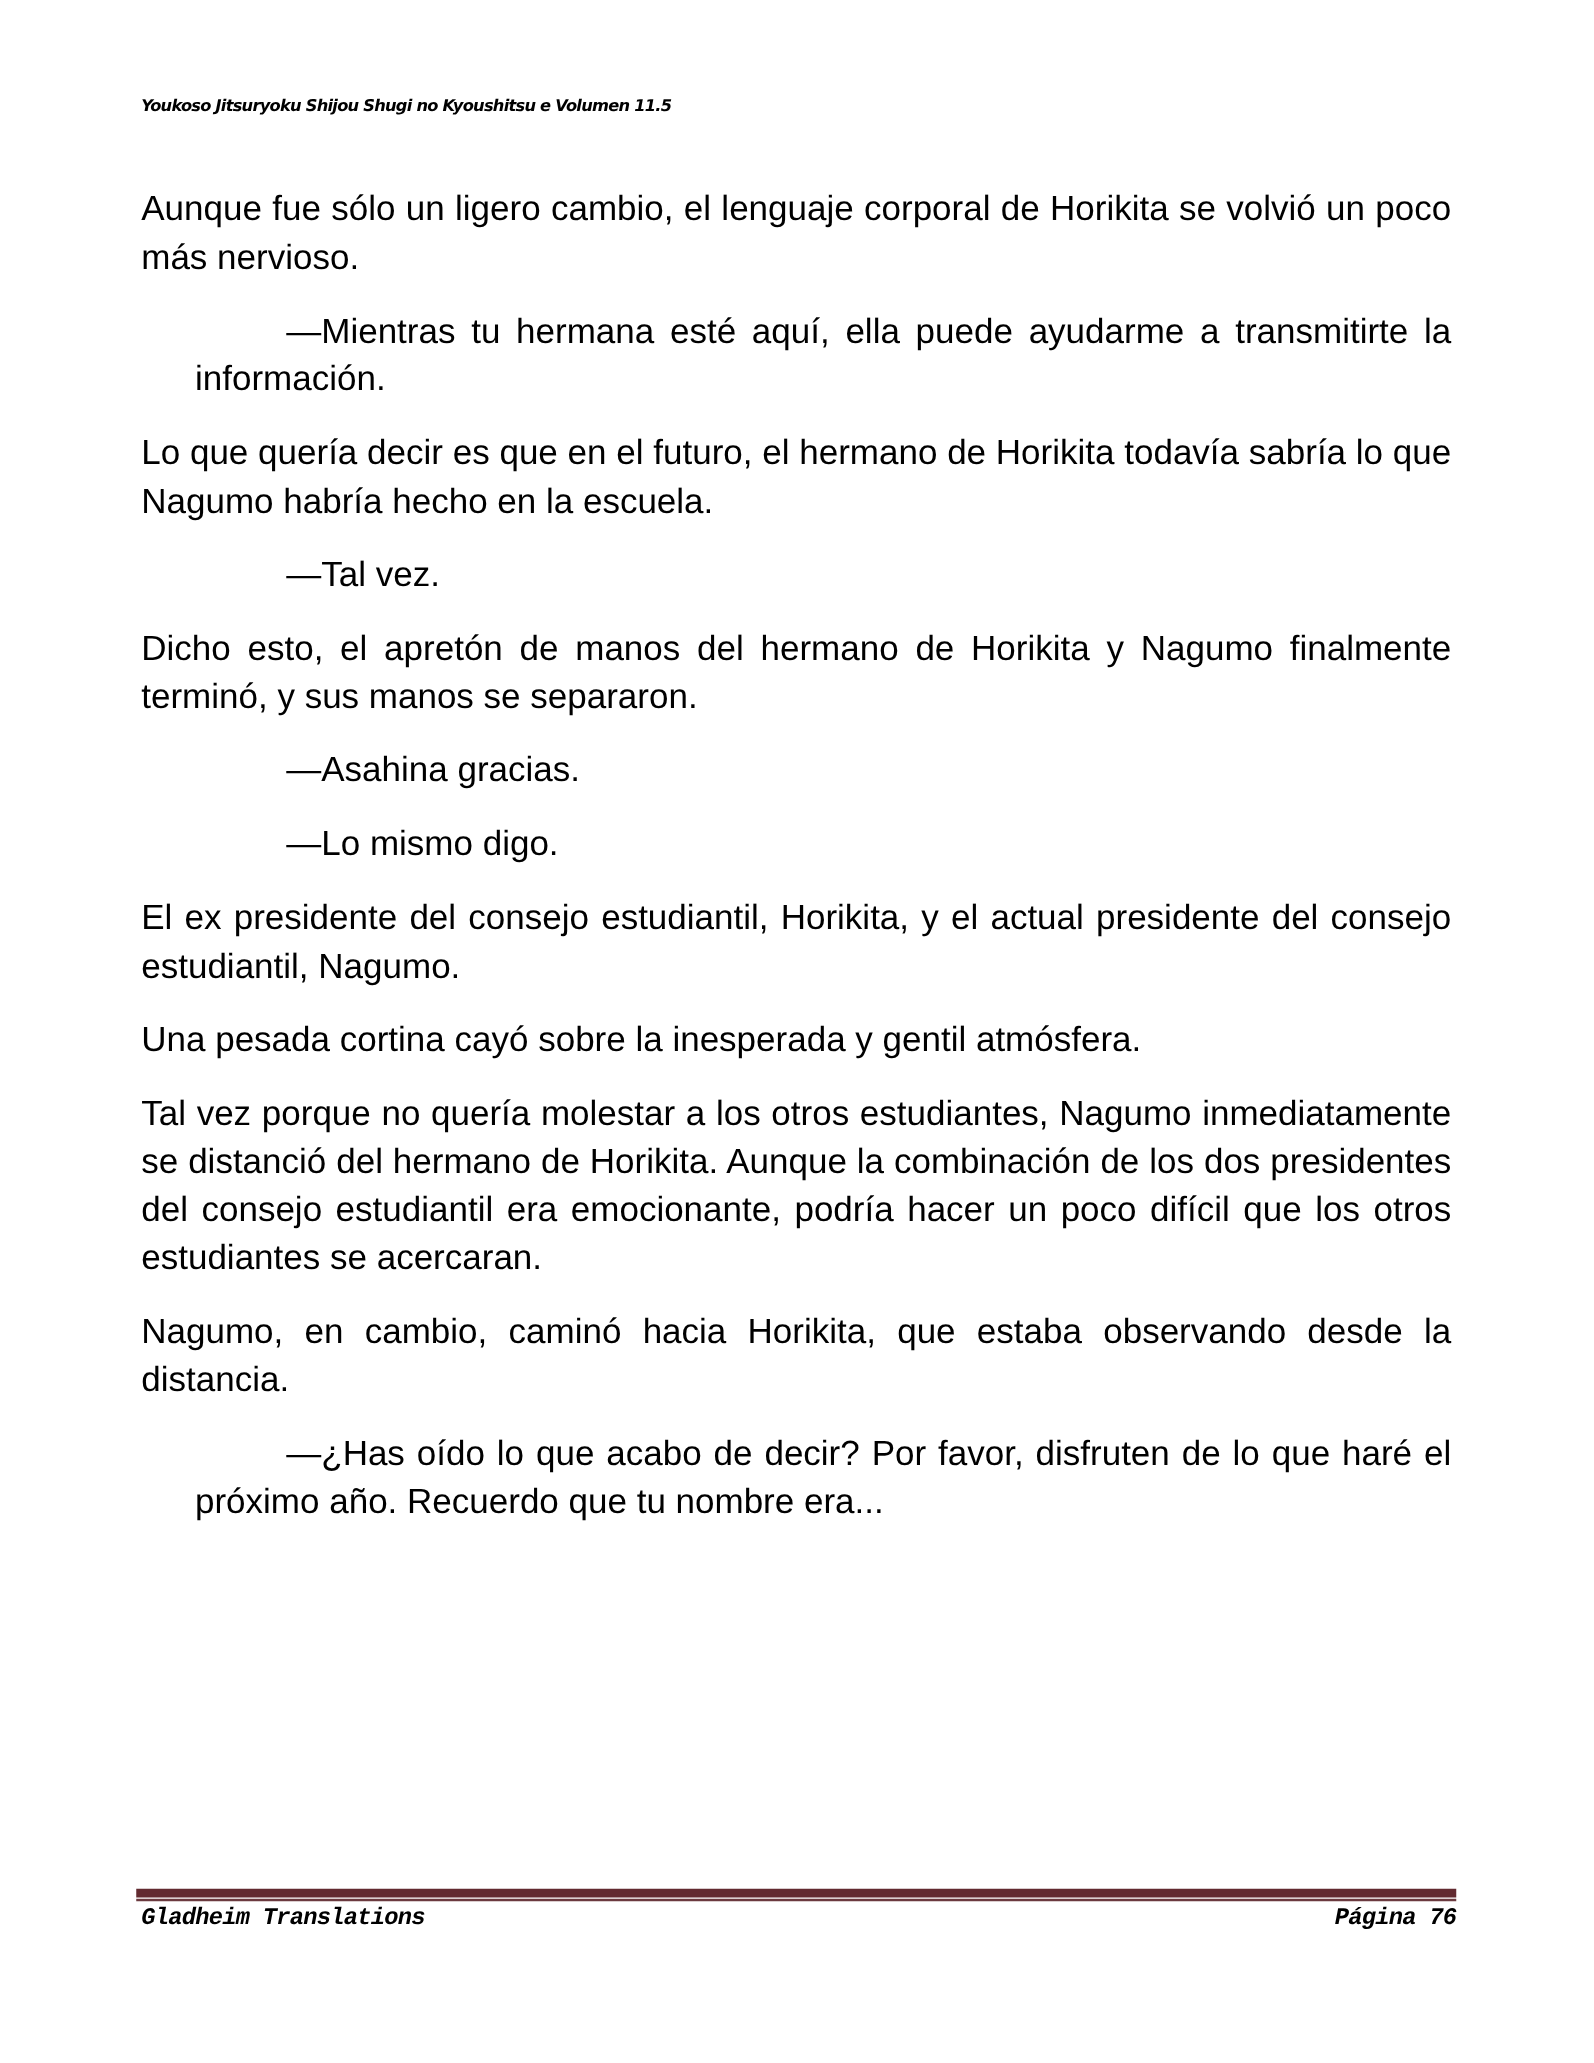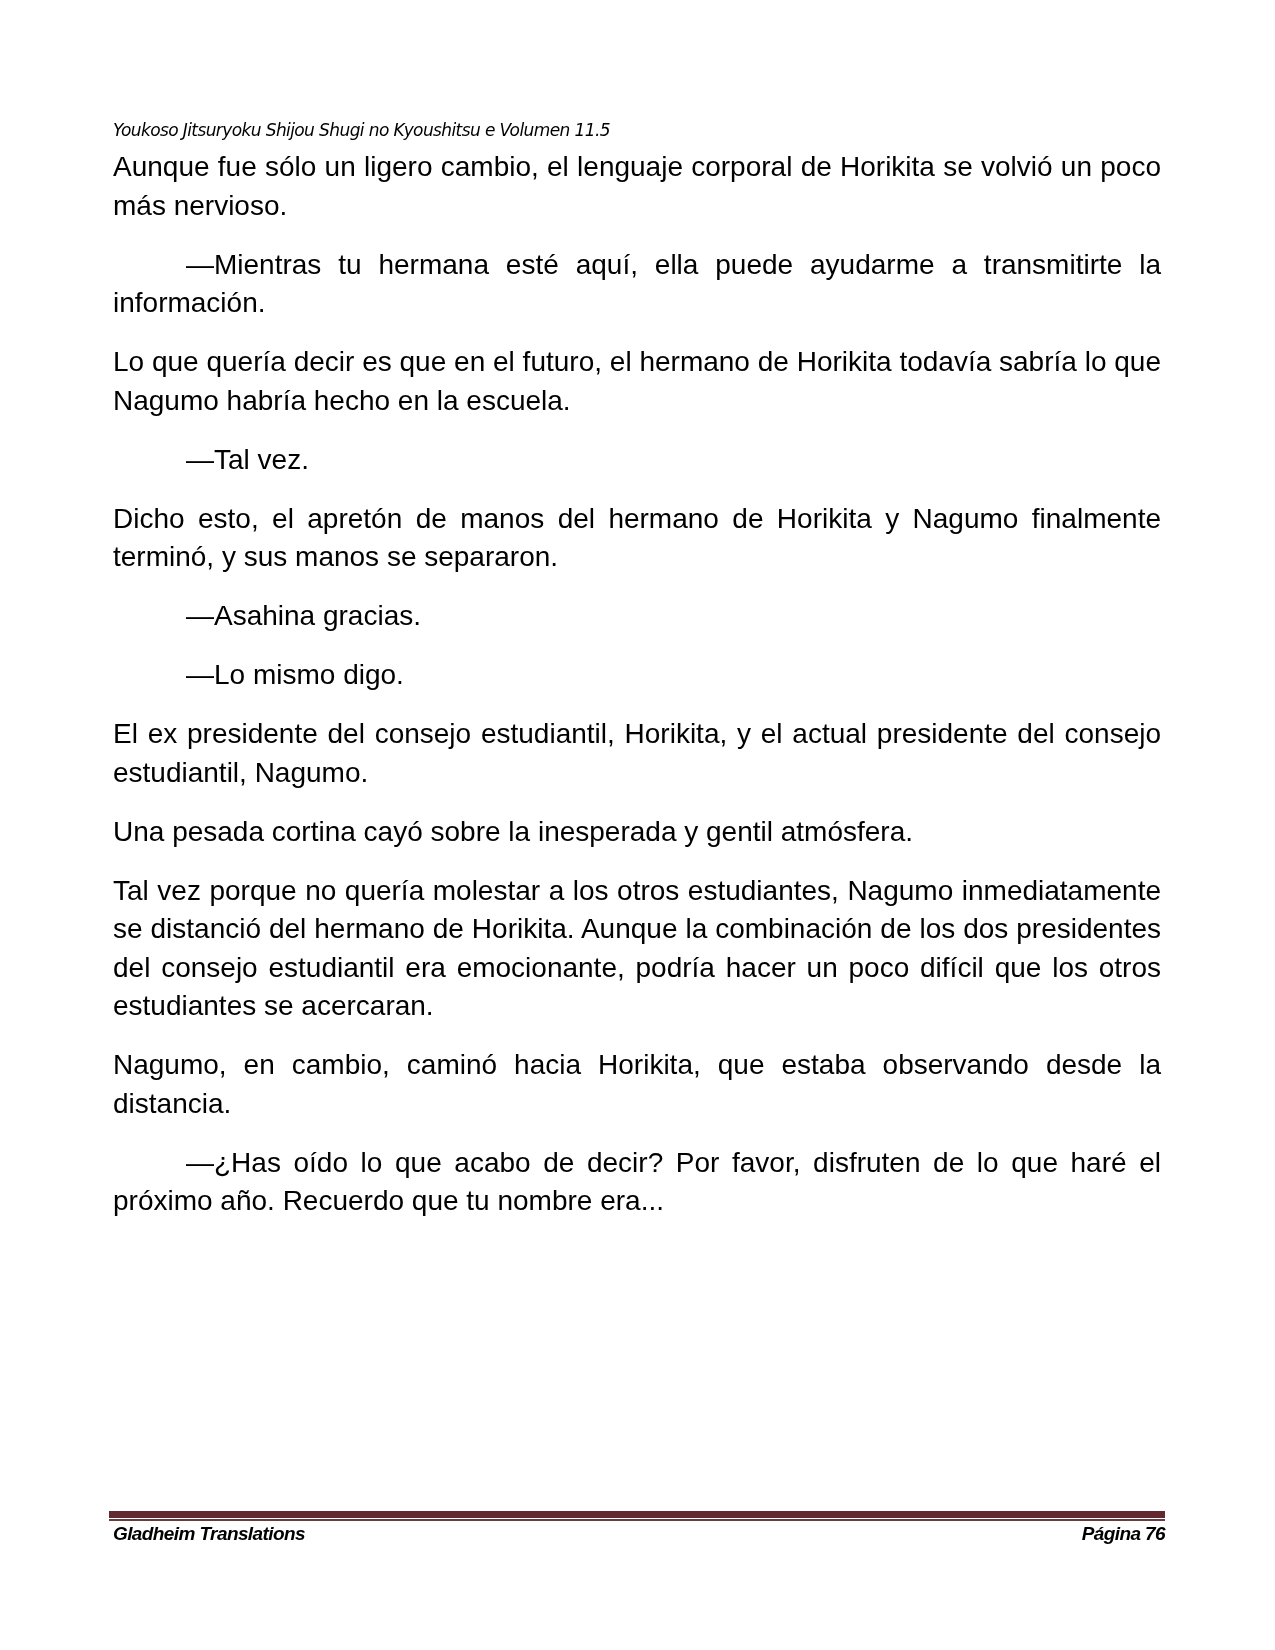--- a/index.html
+++ b/index.html
@@ -12,43 +12,43 @@
     height: 1650px;
     position: relative;
     overflow: hidden;
     color: #000000;
   }
   .page-header {
     position: absolute;
     left: 113px;
     top: 72px;
     font-family: "DejaVu Sans", sans-serif;
-    font-weight: normal;
+    font-weight: bold;
     font-style: italic;
-    font-size: 17px;
+    font-size: 13px;
     letter-spacing: -0.6px;
     line-height: 28px;
     white-space: nowrap;
-    margin-top: 44px;
   }
   .body-text {
     position: absolute;
     left: 113px;
     top: 148px;
     width: 1048px;
     font-family: "Liberation Sans", sans-serif;
     font-size: 28px;
     line-height: 38.5px;
   }
   .body-text p {
     margin: 0 0 20.5px 0;
     text-align: justify;
   }
   .body-text p.dialogue {
     text-indent: 73px;
+    margin-left: 43px;
   }
   .footer-rule {
     position: absolute;
     left: 109px;
     top: 1511px;
     width: 1056px;
     height: 10px;
   }
   .footer-rule .thick {
     position: absolute;
@@ -62,21 +62,21 @@
     position: absolute;
     left: 0;
     top: 8px;
     width: 100%;
     height: 2px;
     background: #6b3a3f;
   }
   .footer-left, .footer-right {
     position: absolute;
     top: 1520px;
-    font-family: Liberation Sans, sans-serif;
+    font-family: Liberation Mono, monospace;
     font-weight: bold;
     font-style: italic;
     font-size: 19px;
     letter-spacing: -0.6px;
     line-height: 28px;
     white-space: nowrap;
   }
   .footer-left { left: 113px; }
   .footer-right { right: 110px; }
 </style>

